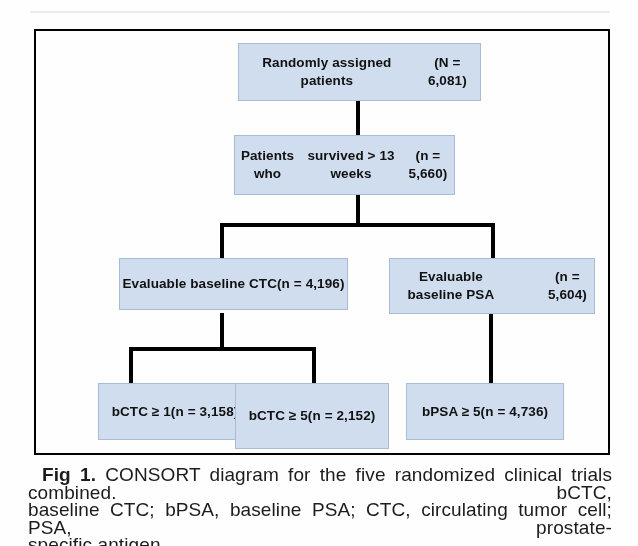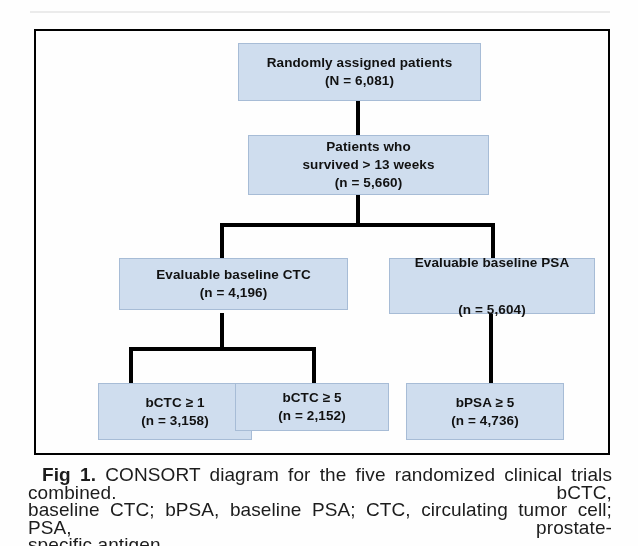--- a/index.html
+++ b/index.html
@@ -29,21 +29,21 @@
     left: 34px; top: 29px;
     width: 576px; height: 426px;
     border: 2px solid #000000;
     background: transparent;
   }
   .node {
     position: absolute;
     background: var(--box-fill);
     border: 1px solid var(--box-border);
     display: flex;
-    flex-direction: column;
+    flex-direction: row;
     align-items: center;
     justify-content: center;
     text-align: center;
     color: var(--text-color);
     font-size: 13.5px;
     font-weight: bold;
     line-height: 18px;
     letter-spacing: 0.1px;
   }
   .vline, .hline {
@@ -82,42 +82,42 @@
   <div class="hline" style="left:129px; top:347px; width:187px; height:4px;"></div>
   <div class="vline" style="left:129px; top:347px; width:4px; height:36px;"></div>
   <div class="vline" style="left:312px; top:347px; width:4px; height:36px;"></div>
   <div class="vline" style="left:489px; top:313px; width:4px; height:70px;"></div>
 
   <div class="node" style="left:238px; top:43px; width:243px; height:58px;">
     <div>Randomly assigned patients</div>
     <div>(N = 6,081)</div>
   </div>
 
-  <div class="node" style="left:248px; top:135px; width:241px; height:60px;">
+  <div class="node" style="left:234px; top:135px; width:221px; height:60px;">
     <div>Patients who</div>
     <div>survived &gt; 13 weeks</div>
     <div>(n = 5,660)</div>
   </div>
 
   <div class="node" style="left:119px; top:258px; width:229px; height:52px;">
     <div>Evaluable baseline CTC</div>
     <div>(n = 4,196)</div>
   </div>
 
   <div class="node" style="left:389px; top:258px; width:206px; height:56px;gap:29px;">
     <div>Evaluable baseline PSA</div>
     <div>(n = 5,604)</div>
   </div>
 
   <div class="node" style="left:54px; top:383px; width:154px; height:57px;margin-left:44px;">
     <div>bCTC ≥ 1</div>
     <div>(n = 3,158)</div>
   </div>
 
-  <div class="node" style="left:235px; top:383px; width:154px; height:48px;">
+  <div class="node" style="left:235px; top:383px; width:154px; height:66px;">
     <div>bCTC ≥ 5</div>
     <div>(n = 2,152)</div>
   </div>
 
   <div class="node" style="left:406px; top:383px; width:158px; height:57px;">
     <div>bPSA ≥ 5</div>
     <div>(n = 4,736)</div>
   </div>
 
   <div class="caption">

